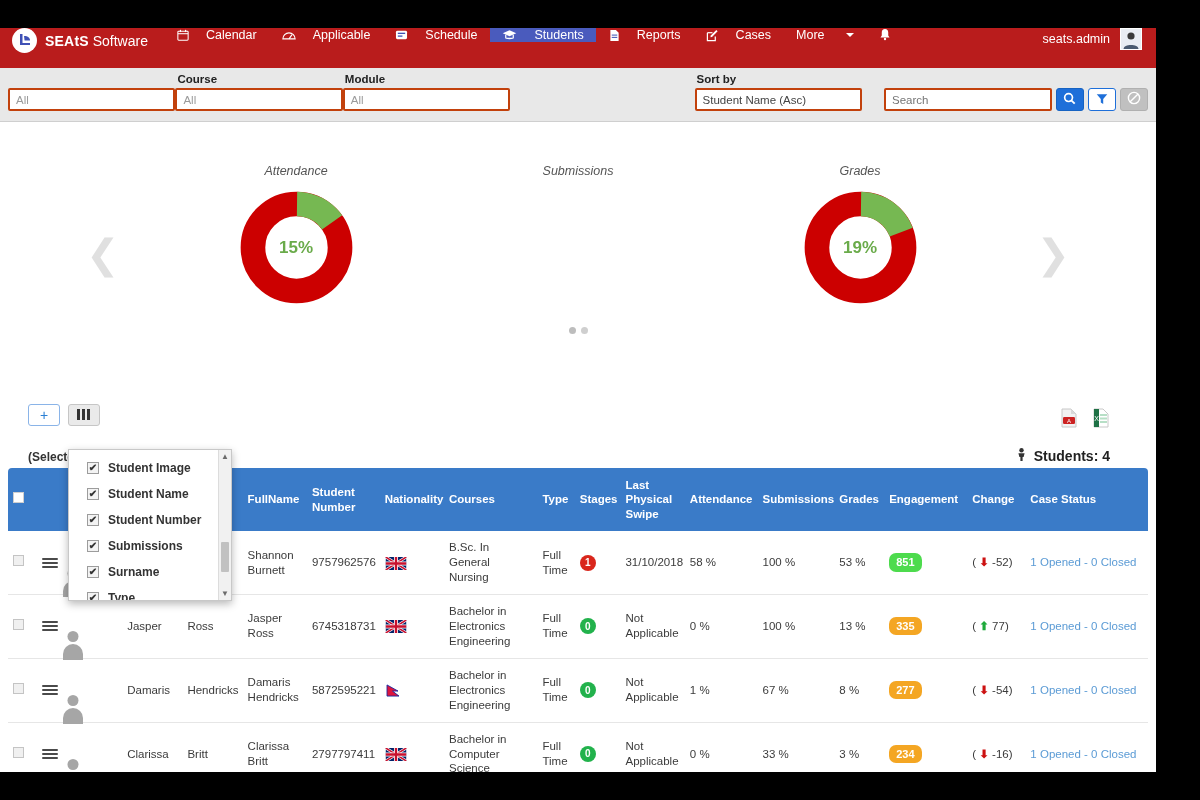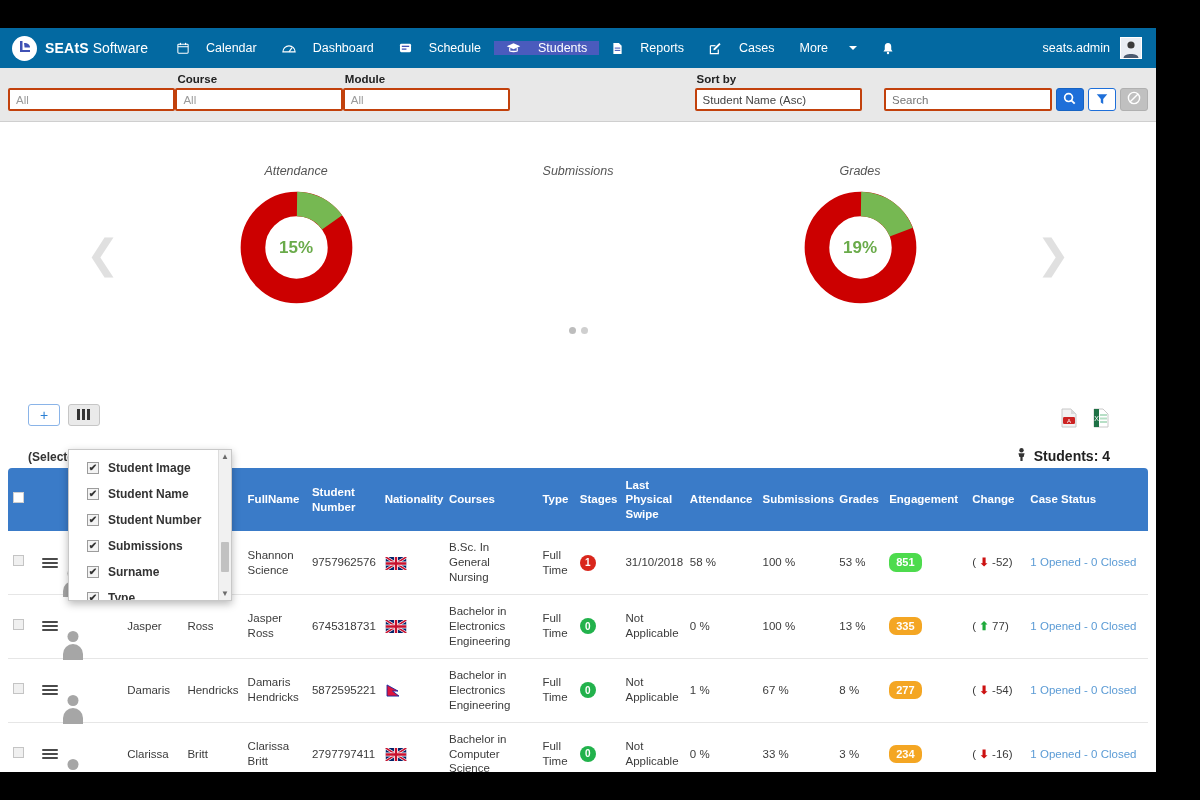--- a/index.html
+++ b/index.html
@@ -13,23 +13,23 @@
     position: absolute;
     left: 0; top: 28px;
     width: 1156px; height: 744px;
     background: #ffffff;
     overflow: hidden;
   }
 
   
   .navbar {
     height: 40px;
-    background: #0369a1;
+    background: #b91c1c;
     display: flex;
-    align-items: center;
+    align-items: flex-start;
     color: #fff;
     position: relative;
   }
   .brand {
     display: flex; align-items: center; gap: 8px;
     padding: 0 16px 0 12px;
     font-size: 14px;
   }
   .brand-logo {
     width: 25px; height: 25px; border-radius: 50%;
@@ -326,21 +326,21 @@
     </div>
     <div class="nav-sep"></div>
 
     <div class="nav-item">
       <span>
         <svg width="14" height="12" viewBox="0 0 16 13">
             <path d="M1 11 A7 7 0 0 1 15 11 Z" fill="none" stroke="#fff" stroke-width="1.3"></path>
             <line x1="8" y1="11" x2="11.5" y2="6" stroke="#fff" stroke-width="1.3"></line>
           </svg>
       </span>
-      <span>Dashboard</span>
+      <span>Applicable</span>
     </div>
     <div class="nav-sep"></div>
 
     <div class="nav-item">
       <span>
         <svg width="13" height="12" viewBox="0 0 14 13">
             <rect x="1" y="2" width="12" height="9" rx="1.5" fill="#fff"></rect>
             <rect x="3" y="4" width="8" height="1.4" fill="#3f51b5"></rect>
             <rect x="3" y="7" width="5" height="1.4" fill="#3f51b5"></rect>
           </svg>
@@ -580,21 +580,21 @@
             <td class="c-drag">
               <span class="drag-icon">
                 <i></i>
                 <i></i>
                 <i></i>
               </span>
             </td>
             <td class="c-img"><span class="avatar-cell"></span></td>
             <td class="c-name">Shannon</td>
             <td class="c-sur">Burnett</td>
-            <td class="c-full">Shannon Science</td>
+            <td class="c-full">Shannon Burnett</td>
             <td class="c-num">9757962576</td>
             <td class="c-nat"><span><svg class="flag" viewBox="0 0 22 14">
                   <rect width="22" height="14" fill="#012169"></rect>
                   <path d="M0 0 L22 14 M22 0 L0 14" stroke="#fff" stroke-width="3"></path>
                   <path d="M0 0 L22 14 M22 0 L0 14" stroke="#C8102E" stroke-width="1.6"></path>
                   <path d="M11 0 L11 14 M0 7 L22 7" stroke="#fff" stroke-width="4.4"></path>
                   <path d="M11 0 L11 14 M0 7 L22 7" stroke="#C8102E" stroke-width="2.6"></path>
                 </svg></span></td>
             <td class="c-crs">B.Sc. In General Nursing</td>
             <td class="c-type">Full Time</td>

